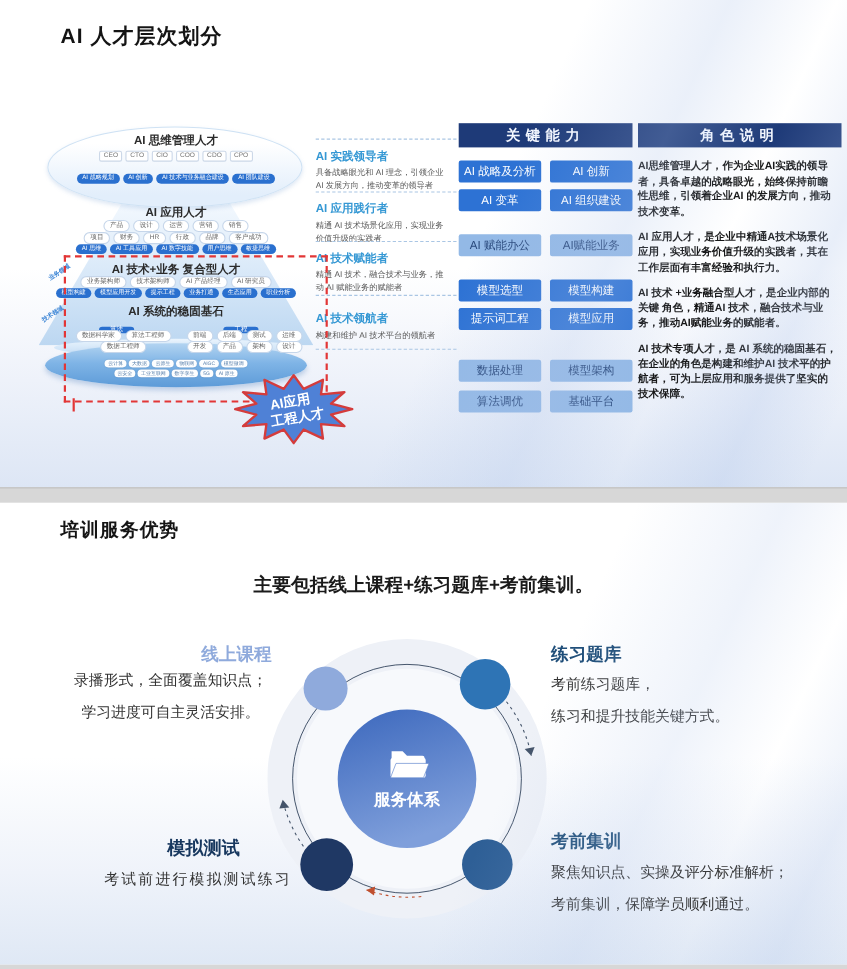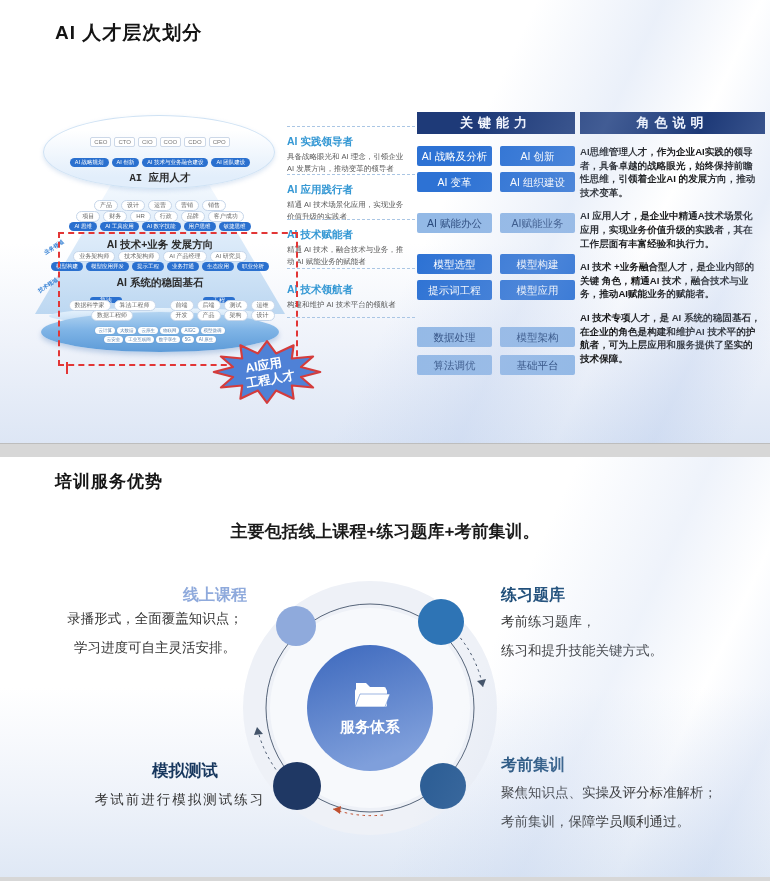--- a/index.html
+++ b/index.html
@@ -65,36 +65,37 @@
 
 <div id="slide1" class="abs">
   <div class="abs slide-title" style="left:55px;top:20px;">AI 人才层次划分</div>
 
   <div id="pyr" class="abs">
     <div class="abs trap"></div>
     <div class="abs cyl-top"></div>
     <div class="abs cyl"></div>
     <div class="abs cloud"></div>
 
+    <div class="abs lvl-title" style="top:9px;">AI 思维管理人才</div>
     <div class="abs row" style="top:25px;">
         <span class="chip">CEO</span>
         <span class="chip">CTO</span>
         <span class="chip">CIO</span>
         <span class="chip">COO</span>
         <span class="chip">CDO</span>
         <span class="chip">CPO</span>
       </div>
     <div class="abs row" style="top:46px;">
         <span class="pillb">AI 战略规划</span>
         <span class="pillb">AI 创新</span>
         <span class="pillb">AI 技术与业务融合建设</span>
         <span class="pillb">AI 团队建设</span>
       </div>
 
-    <div class="abs lvl-title" style="top:59px;font-family:Liberation Mono, monospace;">AI 应用人才</div>
+    <div class="abs lvl-title" style="top:74px;">AI 应用人才</div>
     <div class="abs row" style="top:88px;">
         <span class="pillw">产品</span>
         <span class="pillw">设计</span>
         <span class="pillw">运营</span>
         <span class="pillw">营销</span>
         <span class="pillw">销售</span>
       </div>
     <div class="abs row" style="top:99px;">
         <span class="pillw">项目</span>
         <span class="pillw">财务</span>
@@ -104,21 +105,21 @@
         <span class="pillw">客户成功</span>
       </div>
     <div class="abs row" style="top:110px;">
         <span class="pillb">AI 思维</span>
         <span class="pillb">AI 工具应用</span>
         <span class="pillb">AI 数字技能</span>
         <span class="pillb">用户思维</span>
         <span class="pillb">敏捷思维</span>
       </div>
 
-    <div class="abs lvl-title" style="top:126px;">AI 技术+业务 发展方向</div>
+    <div class="abs lvl-title" style="top:126px;">AI 技术+业务 复合型人才</div>
     <div class="abs row" style="top:139px;">
         <span class="pillw">业务架构师</span>
         <span class="pillw">技术架构师</span>
         <span class="pillw">AI 产品经理</span>
         <span class="pillw">AI 研究员</span>
       </div>
     <div class="abs row" style="top:150px;">
         <span class="pillb">模型构建</span>
         <span class="pillb">模型应用开发</span>
         <span class="pillb">提示工程</span>

